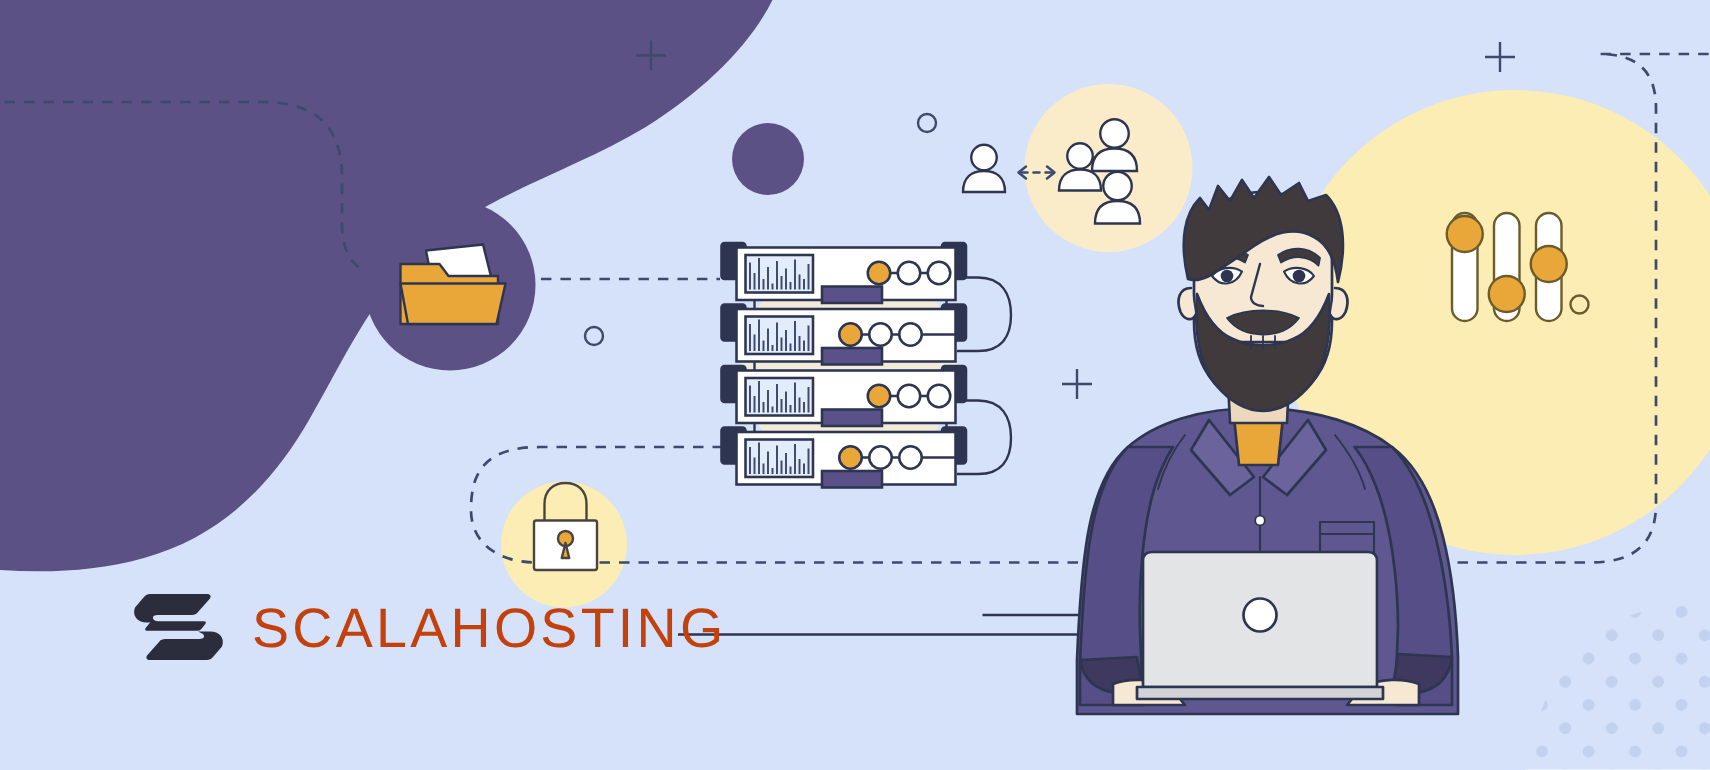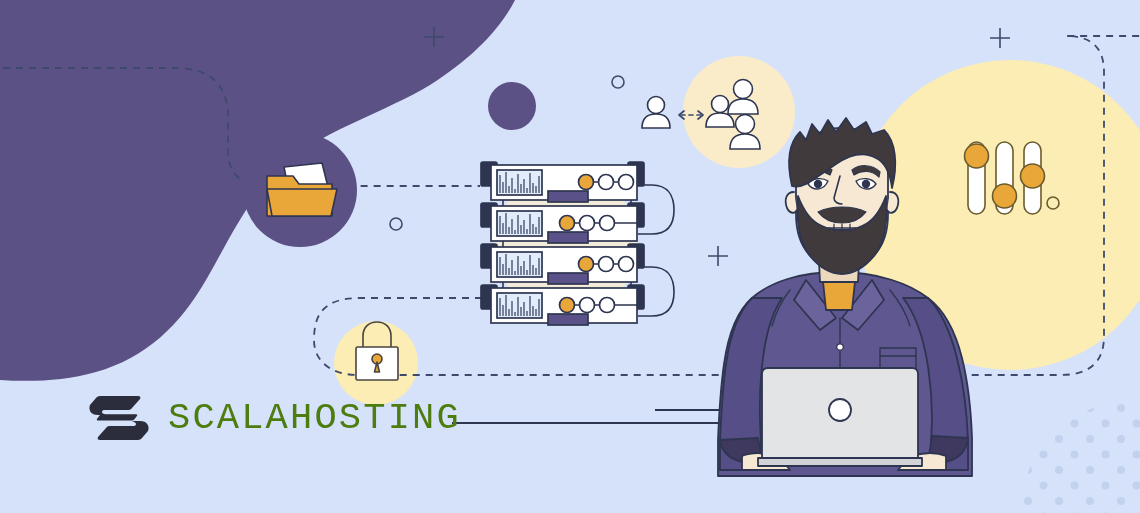--- a/index.html
+++ b/index.html
@@ -26,24 +26,24 @@
   }
   .brand-wrap {
     position: absolute;
     left: 88px;
     top: 392px;
     display: flex;
     align-items: center;
     gap: 18px;
   }
   .brand-text {
-    font-family: Liberation Mono, monospace;
+    font-family: Liberation Sans, sans-serif;
     font-size: 37px;
     letter-spacing: 2.2px;
-    color: #4d7c0f;
+    color: #c2410c;
     font-weight: 400;
     line-height: 1;
     white-space: nowrap;
   }
 </style>
 </head>
 <body>
 
 <div id="banner">
 

